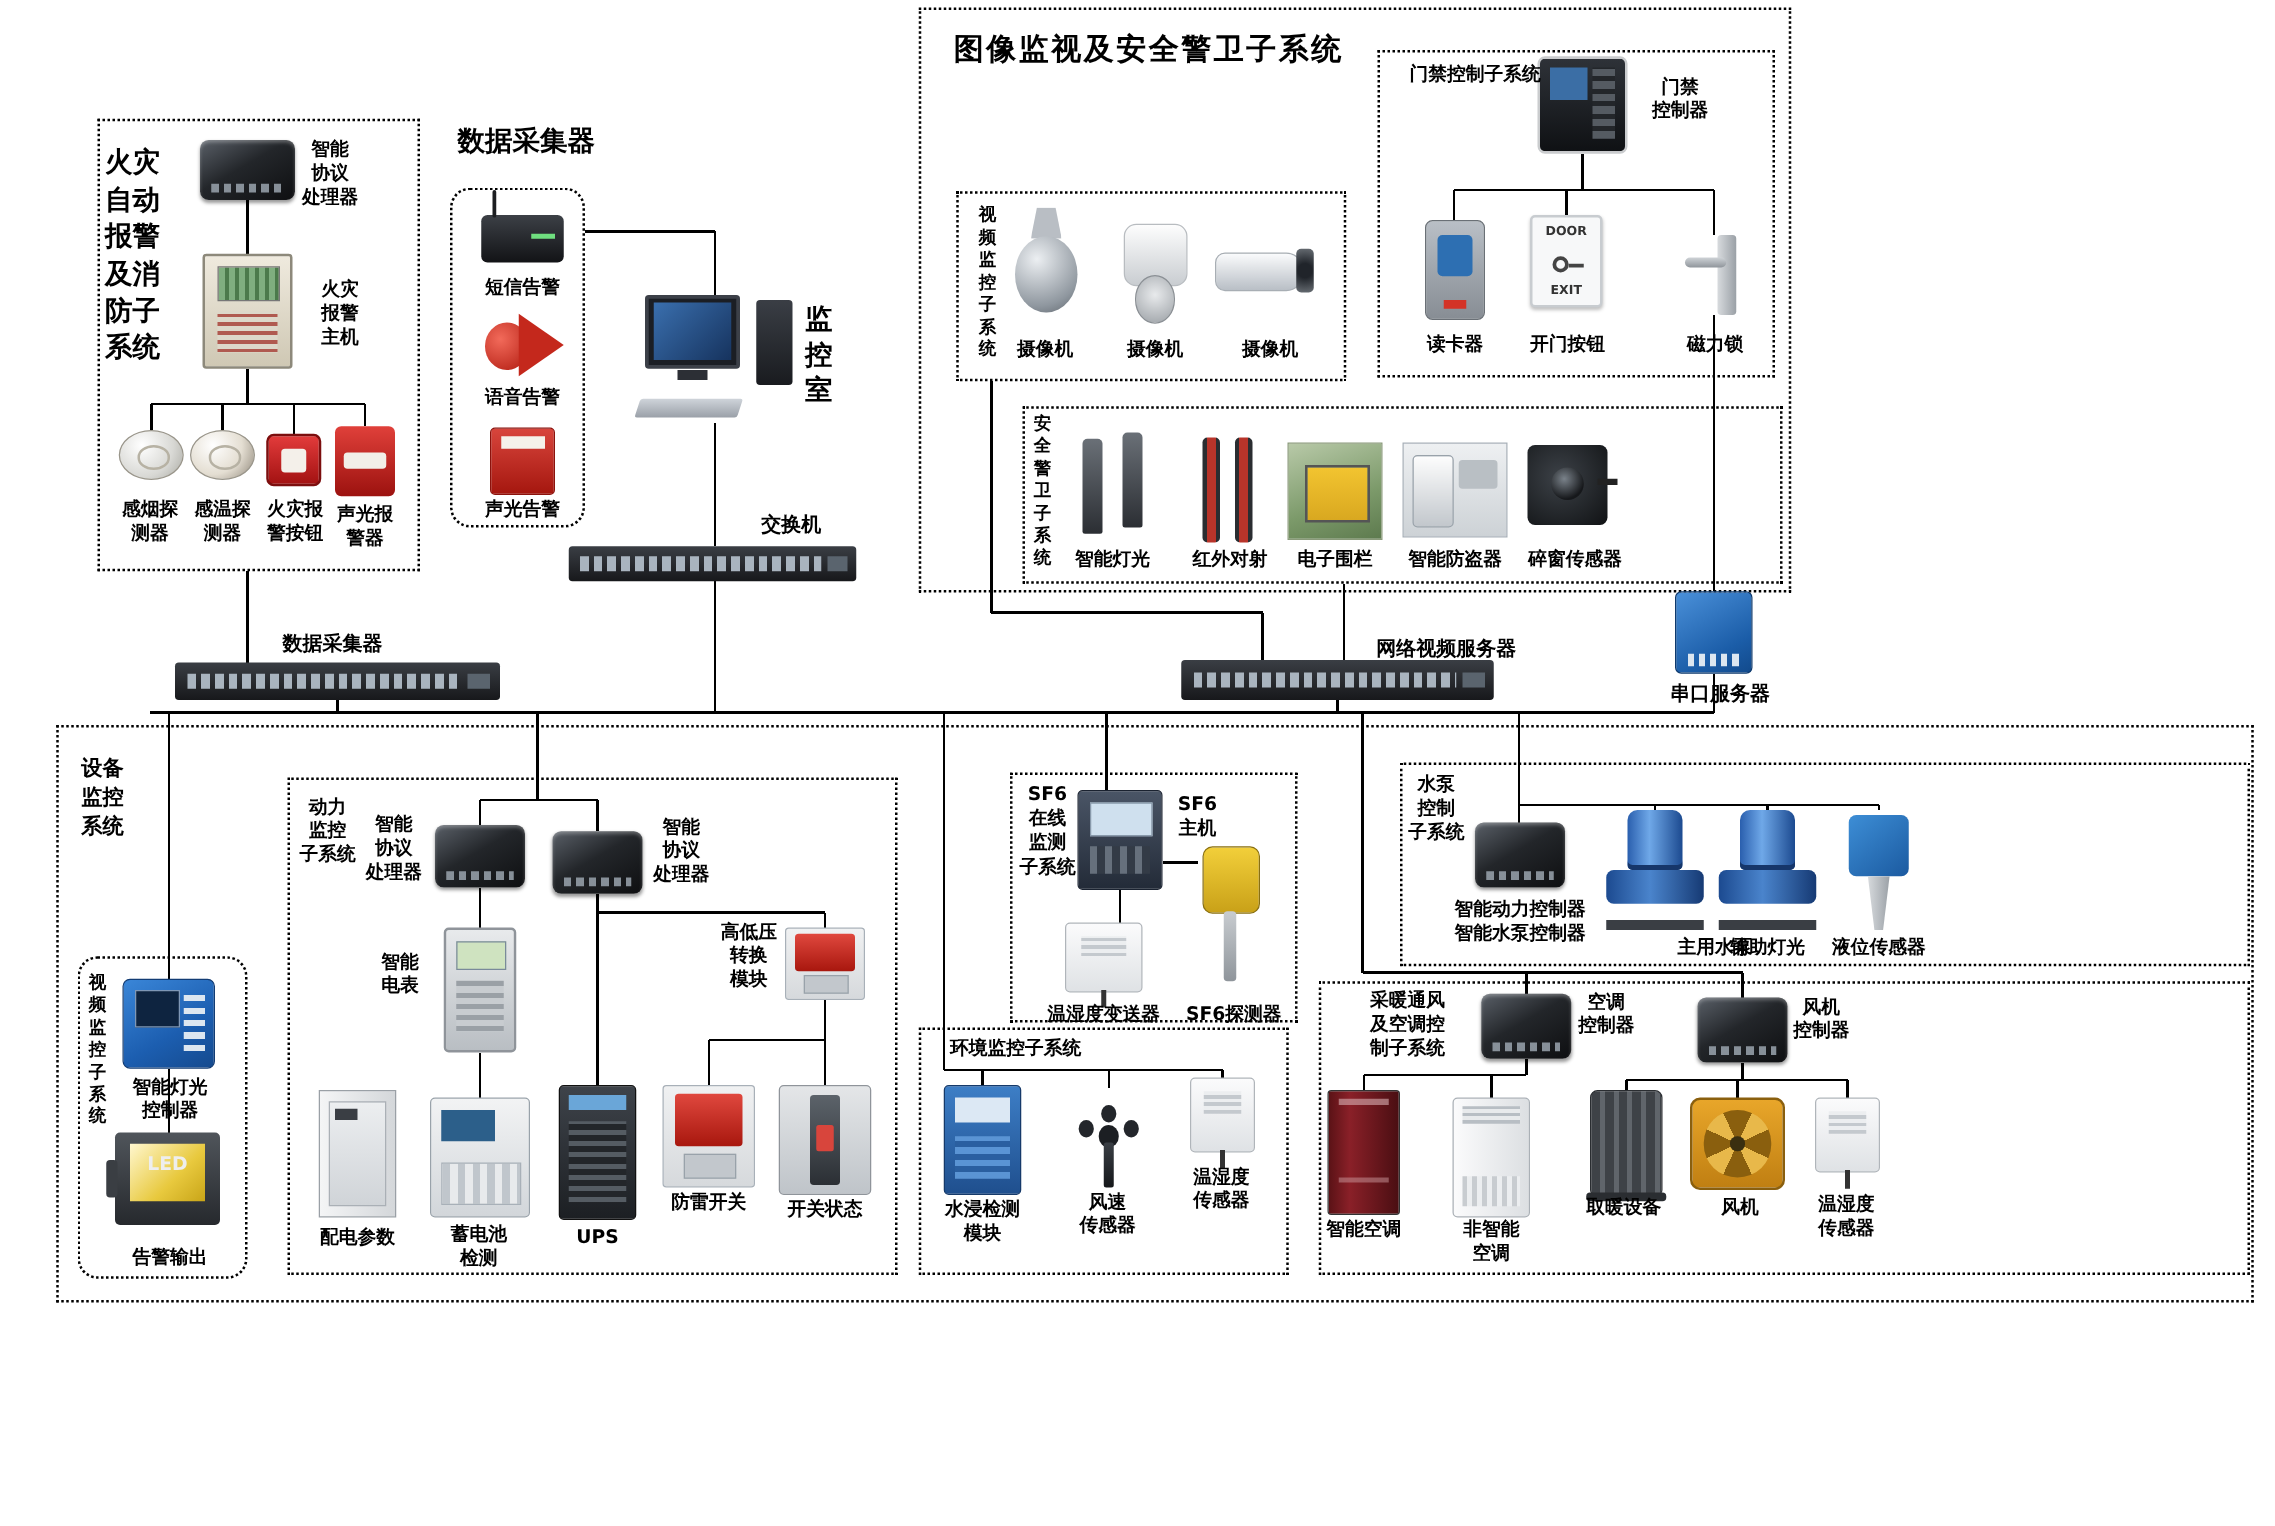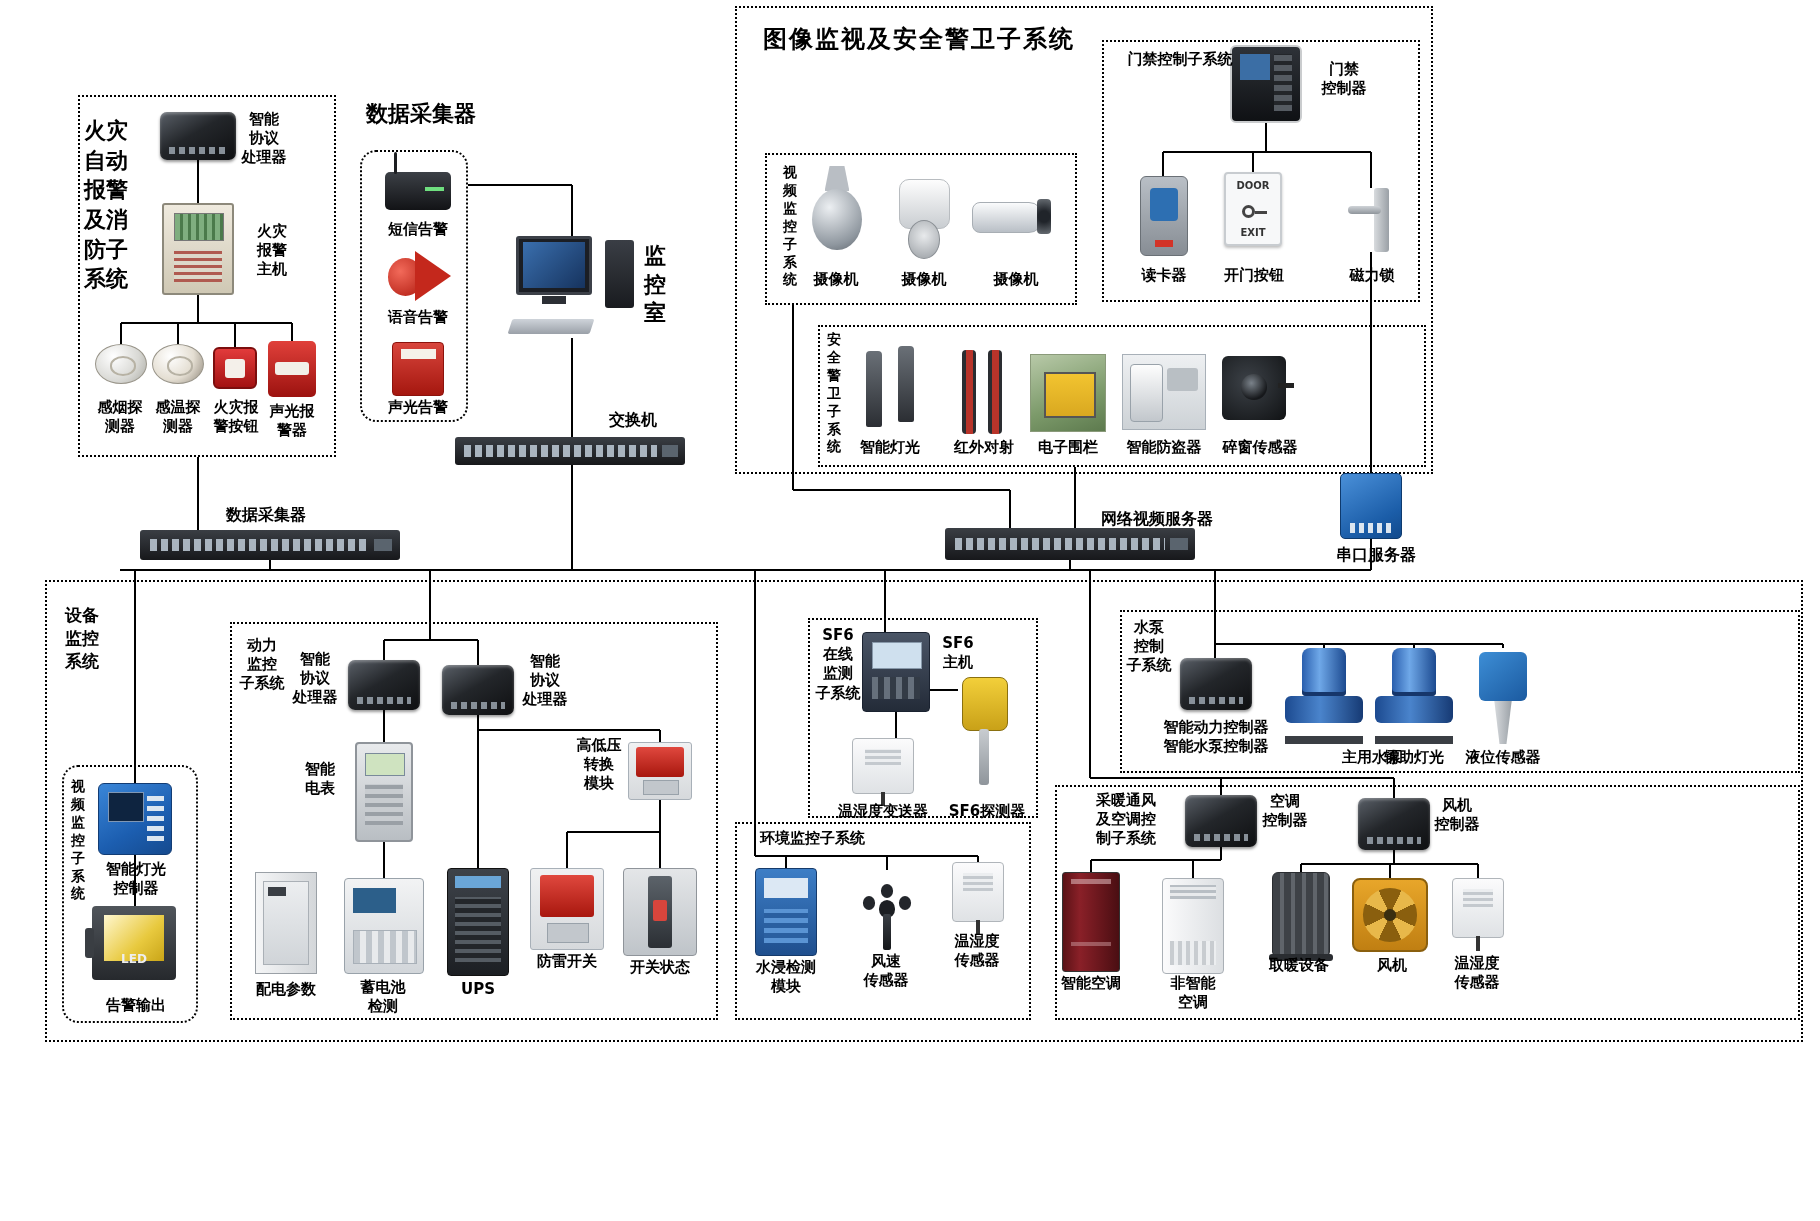--- a/index.html
+++ b/index.html
@@ -365,21 +365,21 @@
   <div class="lbl" style="left:68px;top:778px;width:20px;font-size:14px">视
 频
 监
 控
 子
 系
 统</div>
   <div class="lbl" style="left:94px;top:860px;width:84px">智能灯光
 控制器</div>
   <div class="lbl" style="left:96px;top:996px;width:80px">告警输出</div>
-  <div class="lbl" style="left:100px;top:952px;width:68px;font-size:12px;color:#eee">LED</div>
+  <div class="lbl" style="left:100px;top:922px;width:68px;font-size:15px;color:#eee">LED</div>
 
   <div class="lbl" style="left:236px;top:636px;width:52px">动力
 监控
 子系统</div>
   <div class="lbl" style="left:288px;top:650px;width:54px">智能
 协议
 处理器</div>
   <div class="lbl" style="left:518px;top:652px;width:54px">智能
 协议
 处理器</div>

